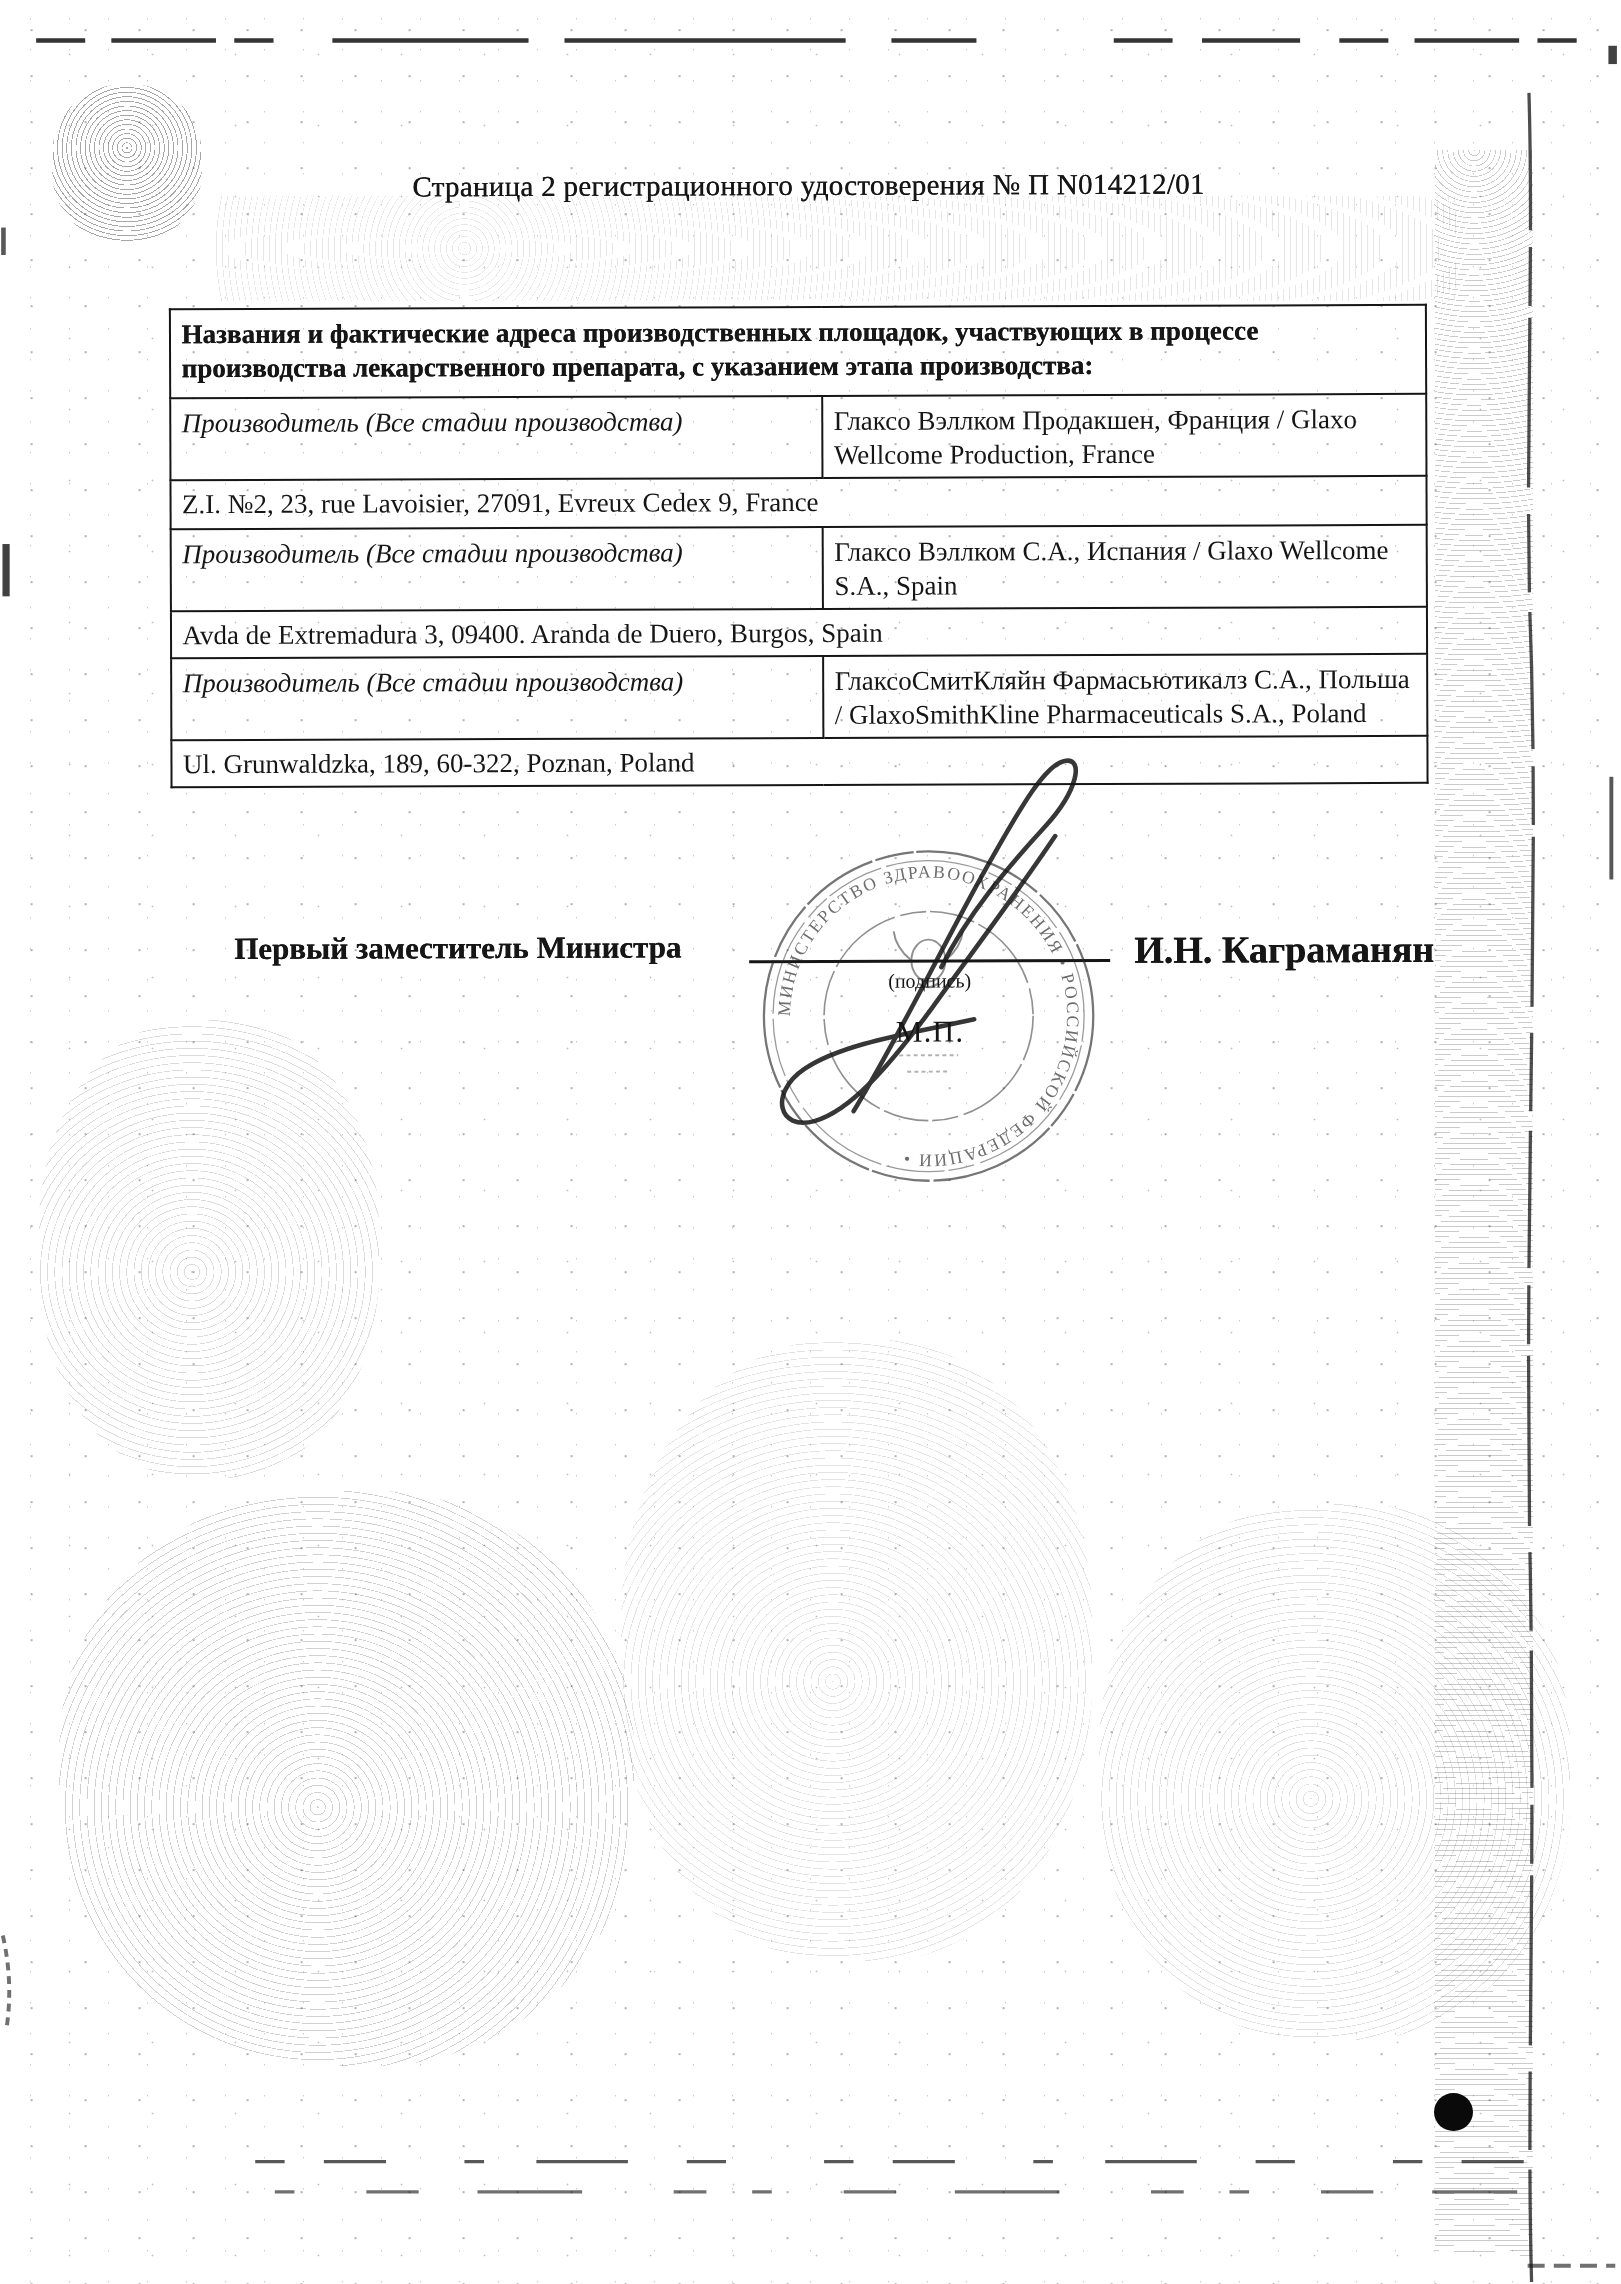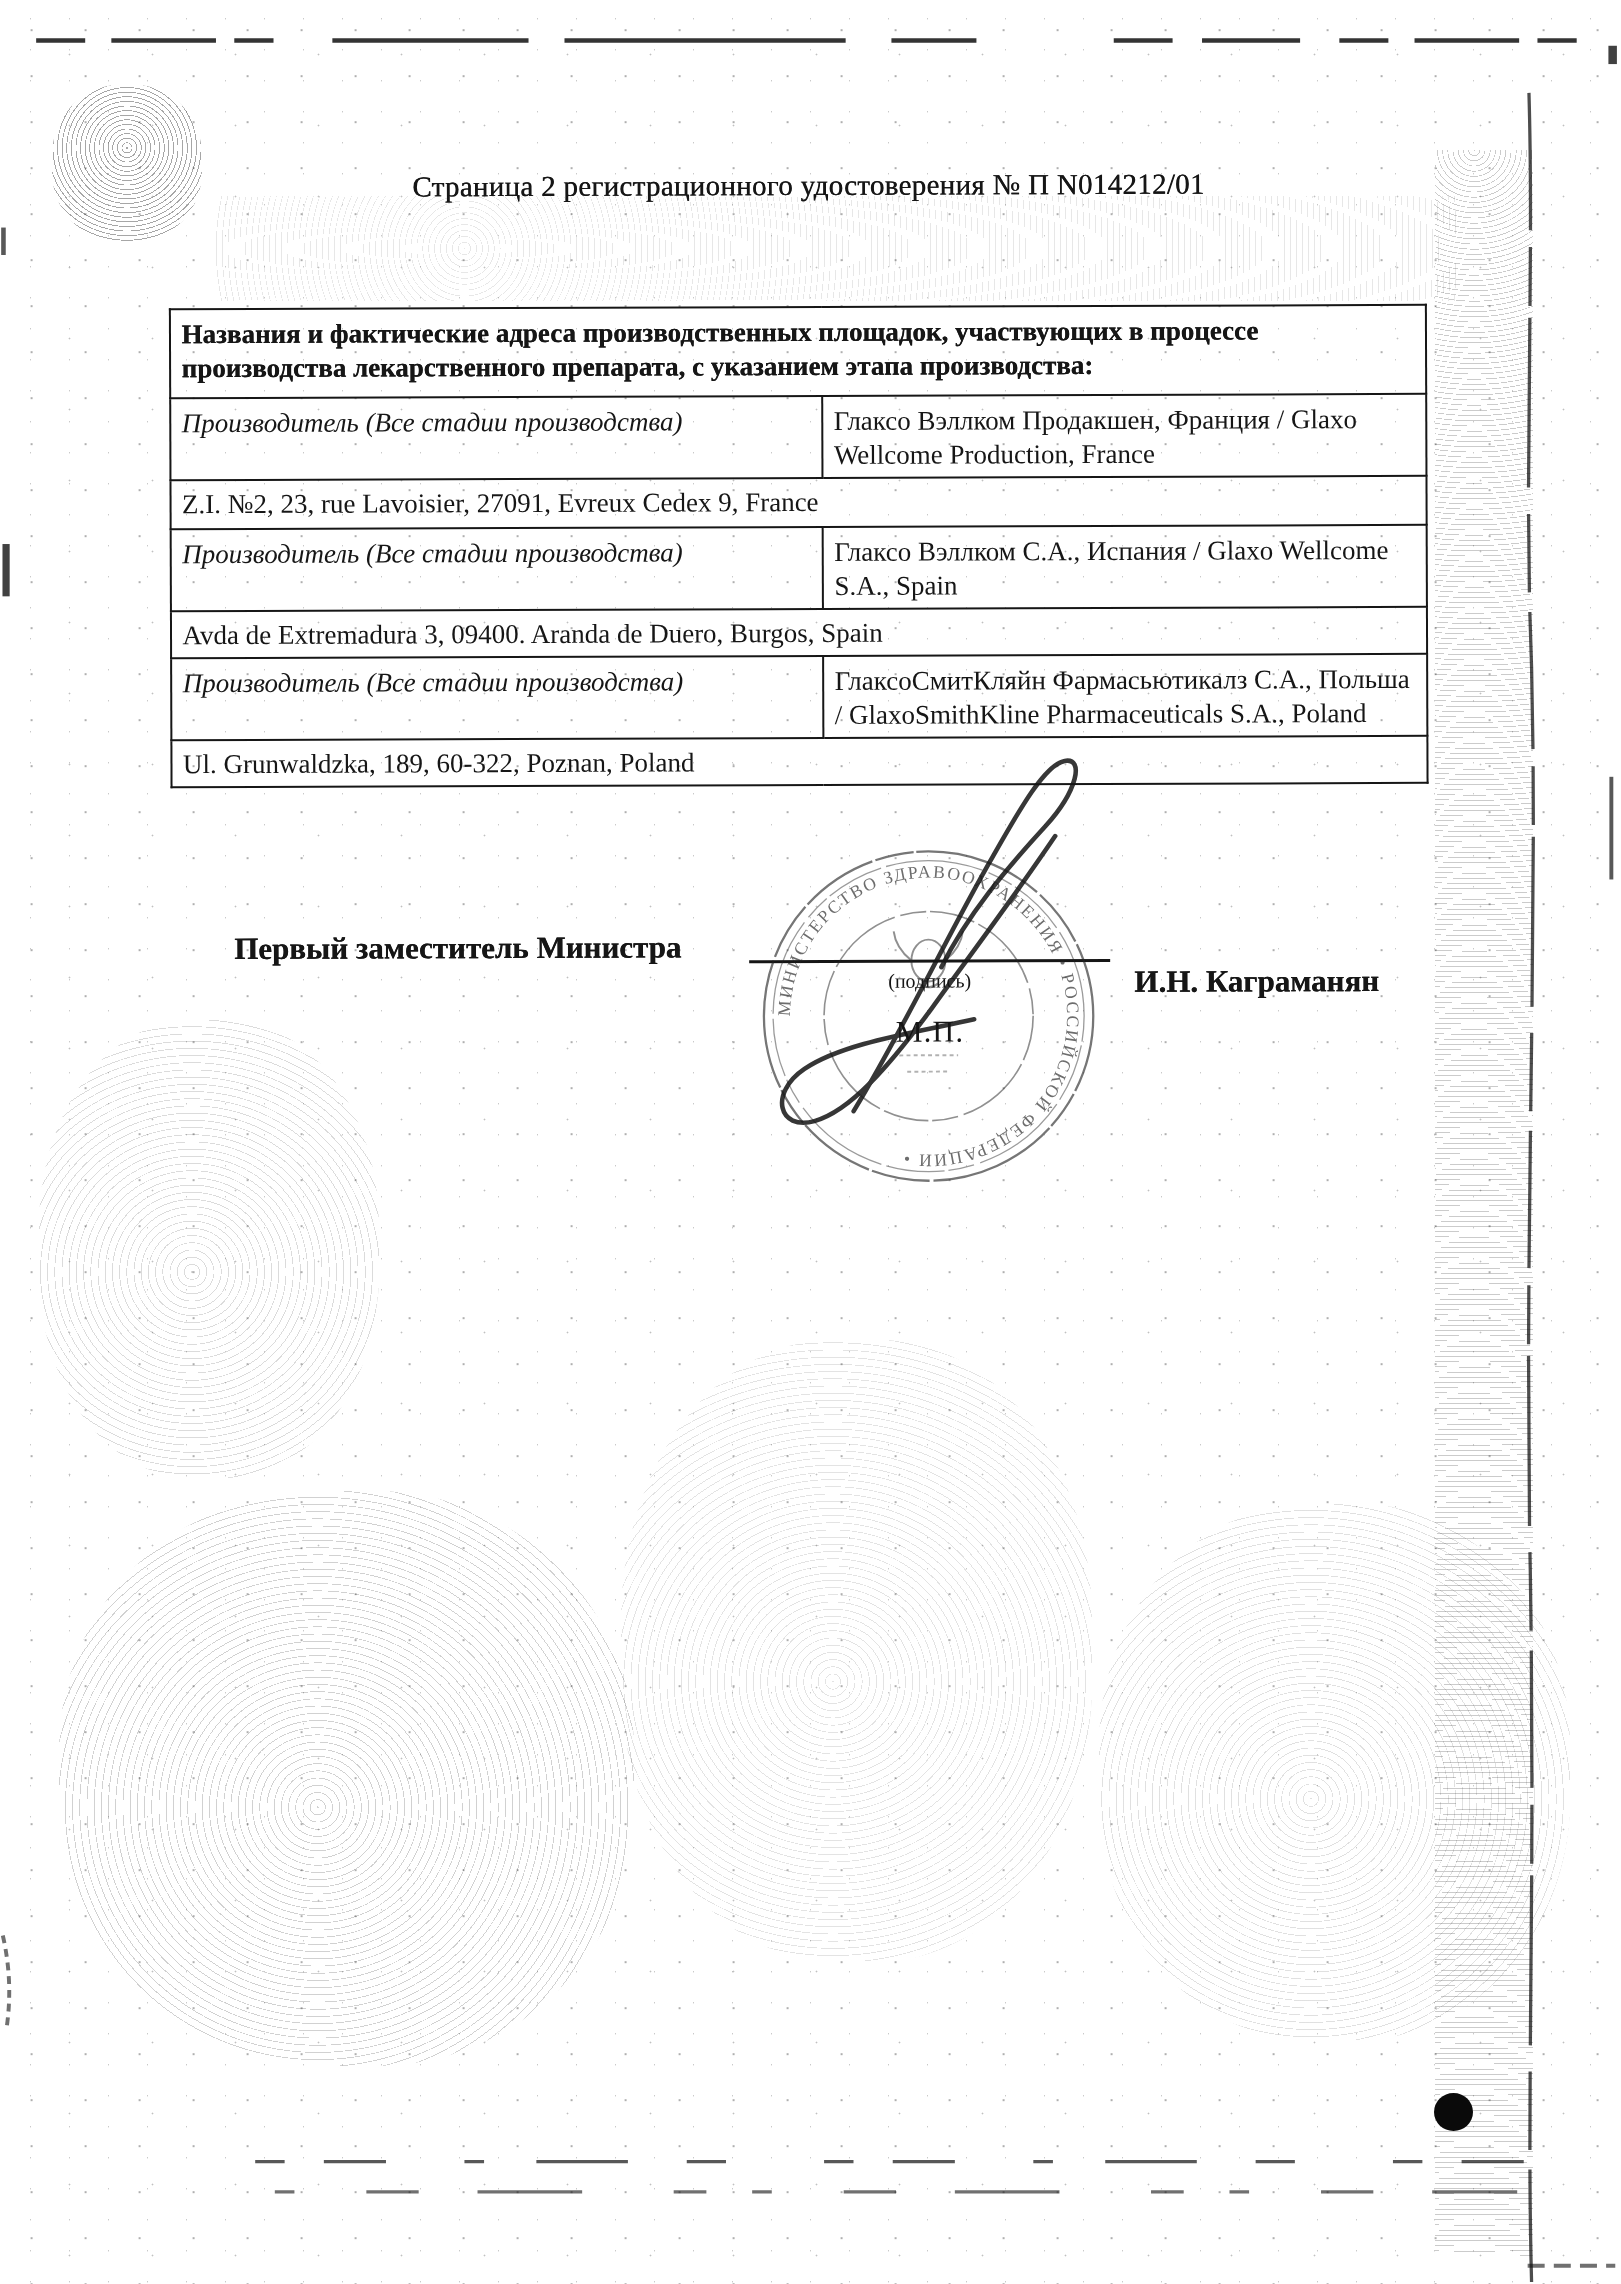--- a/index.html
+++ b/index.html
@@ -44,21 +44,21 @@
   table.sites td{
     border:2.6px solid #161616;vertical-align:top;
     padding:6.5px 10.5px 3.9px;font-size:27px;line-height:1.28;
   }
   td.hdr{font-weight:bold;font-size:27.5px;line-height:1.5;height:77px;padding-right:85px;text-shadow:0.3px 0 0 currentColor;}
   td.role{font-style:italic;}
   .h-r1{height:62px;} .h-r2{height:37px;} .h-r3{height:55px;}
   .h-r4{height:35px;} .h-r5{height:65px;} .h-r6{height:31px;}
   
   .sig-pos{position:absolute;left:234px;top:929px;font-size:31px;font-weight:bold;text-shadow:0.3px 0 0 currentColor;}
-  .sig-name{position:absolute;left:1134px;top:929px;font-size:31px;font-weight:bold;text-shadow:0.3px 0 0 currentColor;margin-top:36px;}
+  .sig-name{position:absolute;left:1134px;top:929px;font-size:38px;font-weight:bold;text-shadow:0.3px 0 0 currentColor;}
   .sig-line{position:absolute;left:749px;top:960px;width:361px;height:2.6px;background:#161616;}
   .sig-cap{position:absolute;left:749px;top:970px;width:361px;text-align:center;font-size:20px;}
   .sig-mp{position:absolute;left:749px;top:1015px;width:361px;text-align:center;font-size:30px;letter-spacing:1.3px;}
   svg.stamp{position:absolute;left:742px;top:827px;width:379px;height:379px;}
   svg.flourish{position:absolute;left:719px;top:719px;width:490px;height:458px;}
   
   .hole{position:absolute;left:1434px;top:2093px;width:39px;height:38px;border-radius:50%;background:#0a0a0a;}
 </style>
 </head>
 <body>

